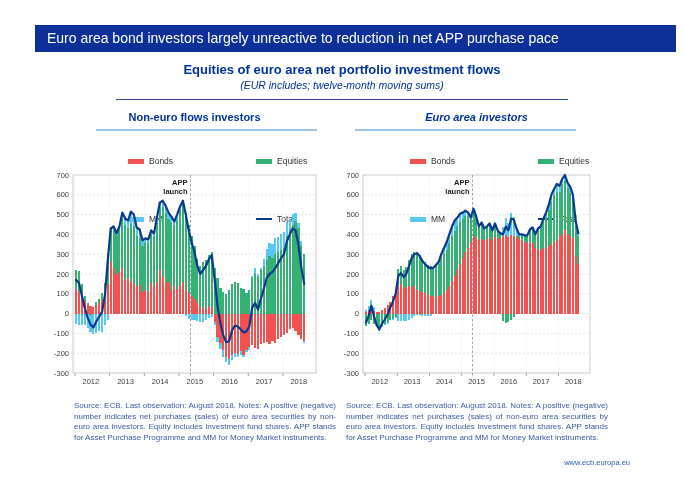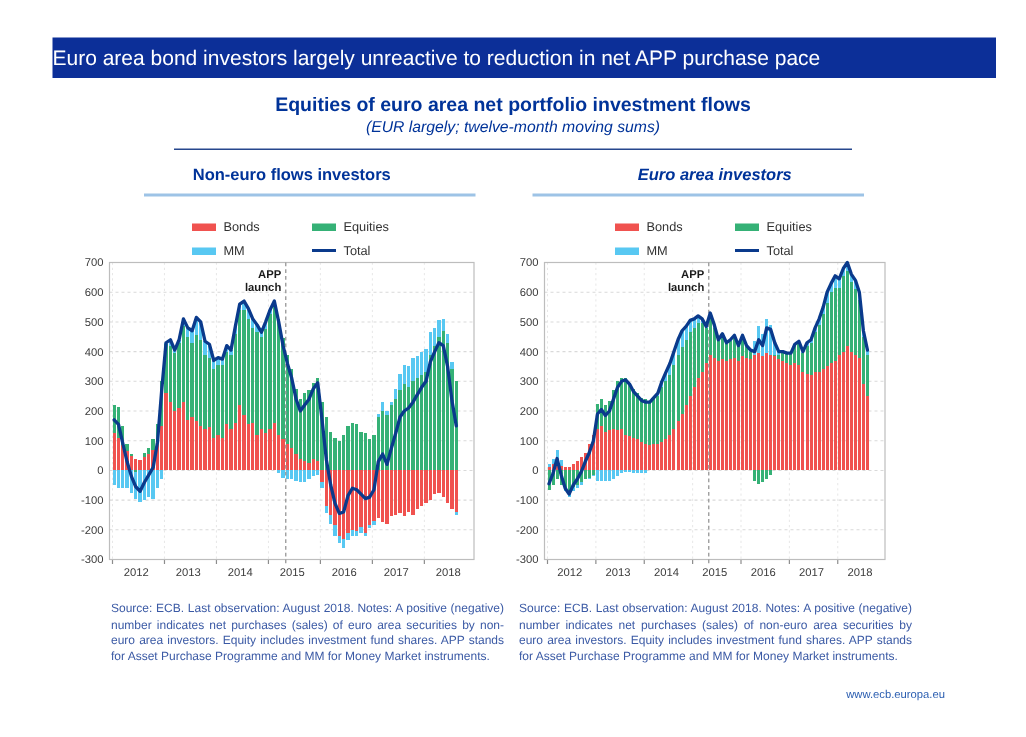--- a/index.html
+++ b/index.html
@@ -3,43 +3,43 @@
 <meta charset="utf-8">
 <style>
   html,body{margin:0;padding:0;background:#ffffff;}
   body{
     position:relative;width:684px;height:491px;overflow:hidden;
     font-family:"Liberation Sans", sans-serif;
   }
   .abs{position:absolute;}
   .banner{
     left:35px;top:25px;width:629px;height:27px;line-height:27px;
-    background:#0c2f98;color:#ffffff;font-size:14px;
+    background:#0c2f98;color:#ffffff;font-size:14px;padding-left:12px;
     white-space:nowrap;
   }
   .main-title{
     left:0;top:62px;width:684px;text-align:center;
     color:#003399;font-weight:bold;font-size:13px;
   }
   .main-subtitle{
     left:0;top:79px;width:684px;text-align:center;
     color:#003399;font-style:italic;font-size:10.5px;
   }
   .title-rule{left:116px;top:99px;width:452px;height:1px;background:#26478d;}
   .chart-title{
     top:111px;text-align:center;color:#003399;font-weight:bold;font-size:11px;
   }
   .ct-left{left:73px;width:243px;}
   .ct-right{left:363px;width:227px;font-style:italic;}
   .chart-underline{top:129px;height:2px;background:#9dc3e6;}
   .cu-left{left:96px;width:221px;}
   .cu-right{left:355px;width:221px;}
   .legend{
-    top:146px;display:grid;grid-template-columns:80px 100px;
-    grid-row-gap:6px;align-items:center;
+    top:156px;display:grid;grid-template-columns:80px 100px;
+    grid-row-gap:6px;align-items:center;gap:48px;
   }
   .lg-left{left:128px;}
   .lg-right{left:410px;}
   .legend-item{display:flex;align-items:center;}
   .legend-swatch{width:16px;height:5px;margin-right:5px;flex:none;}
   .legend-line{height:2.5px;}
   .legend-label{font-size:8.5px;color:#333333;white-space:nowrap;}
   .chart-svg{top:169px;}
   .svg-left{left:33px;}
   .svg-right{left:323px;}
@@ -53,21 +53,21 @@
     left:470px;top:458px;width:160px;text-align:right;
     color:#2a5db0;font-size:7.5px;
   }
 </style>
 </head>
 <body>
 
 <div class="abs banner">Euro area bond investors largely unreactive to reduction in net APP purchase pace</div>
 
 <div class="abs main-title">Equities of euro area net portfolio investment flows</div>
-<div class="abs main-subtitle">(EUR largely; twelve-month moving sums)</div>
+<div class="abs main-subtitle">(EUR includes; twelve-month moving sums)</div>
 <div class="abs title-rule"></div>
 
 <div class="abs chart-title ct-left">Non-euro flows investors</div>
 <div class="abs chart-underline cu-left"></div>
 <div class="abs legend lg-left" id="legend-0">
     <div class="legend-item">
       <span class="legend-swatch" style="background: rgb(240, 82, 79);"></span>
       <span class="legend-label">Bonds</span>
     </div>
     <div class="legend-item">

